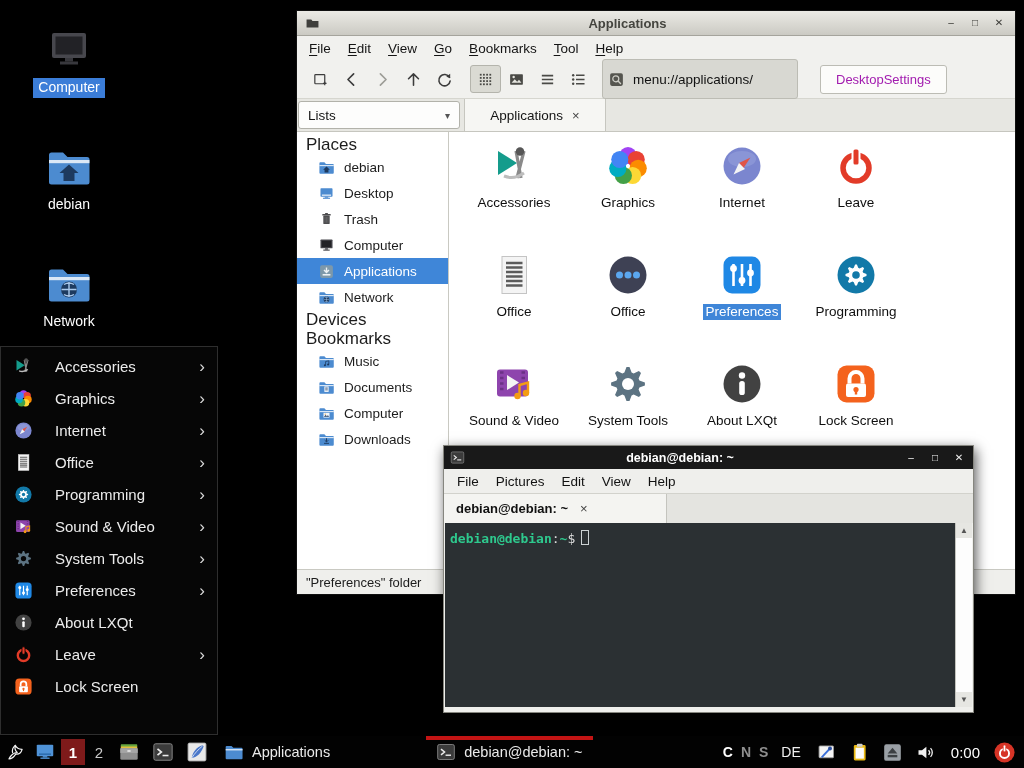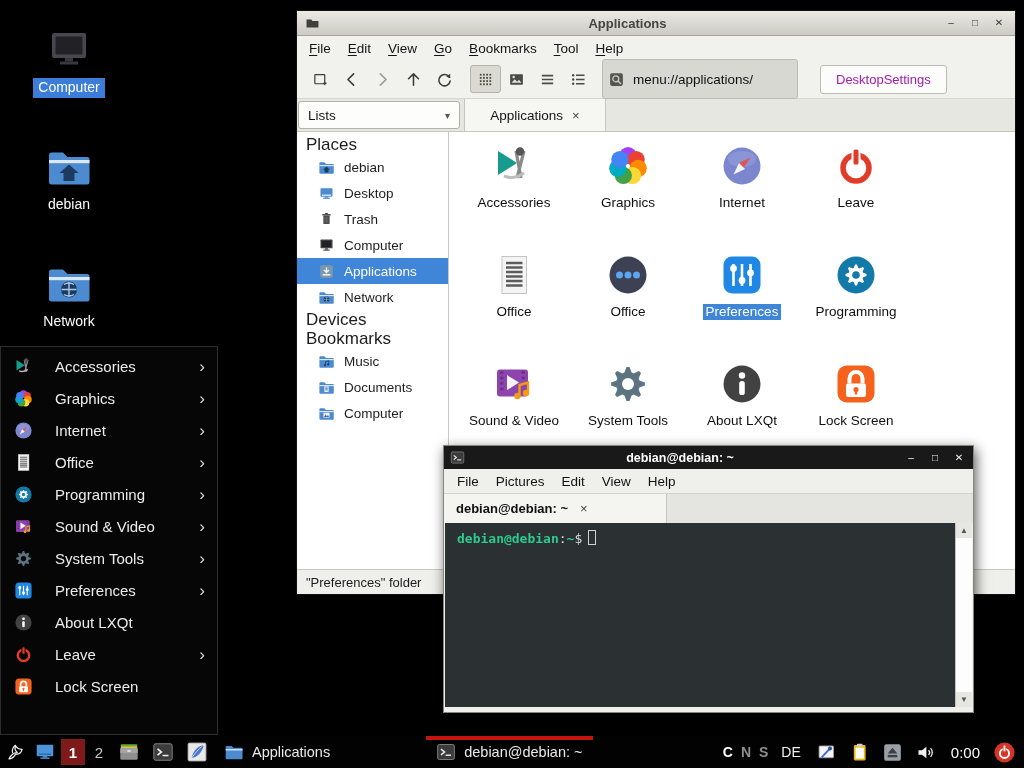--- a/index.html
+++ b/index.html
@@ -79,21 +79,21 @@
   .term-titlebar{height:23px;flex:none;background:#191919;display:flex;align-items:center;padding:0 6px;}
   .term-titlebar .t-icon{width:15px;height:15px;}
   .term-title{flex:1;text-align:center;color:#fff;font-weight:bold;font-size:12.5px;}
   .term .win-btn{color:#f2f2f2;}
   .term-menubar{height:24px;flex:none;display:flex;align-items:center;gap:17px;padding:0 13px;font-size:13.5px;color:#121212;background:#efefec;}
   .term-tabbar{height:29px;flex:none;background:#e4e4e0;border-top:1px solid #d2d2cc;display:flex;}
   .term-tab{width:198px;background:#f4f4f1;border-right:1px solid #c4c4be;display:flex;align-items:center;padding:0 12px;gap:12px;
       font-size:13px;font-weight:bold;color:#111;}
   .term-tab .tab-close{font-weight:normal;color:#444;}
   .term-body{flex:1;margin:0 1px 5px 1px;background:#2b3033;display:flex;overflow:hidden;}
-  .term-screen{flex:1;padding:7px 12px;font-family:"DejaVu Sans Mono","Liberation Mono",monospace;font-size:13px;color:#dcdcdc;}
+  .term-screen{flex:1;padding:7px 5px;font-family:"DejaVu Sans Mono","Liberation Mono",monospace;font-size:13px;color:#dcdcdc;}
   .t-green{color:#2ec98e;font-weight:bold;}
   .t-cursor{display:inline-block;width:8px;height:15px;border:1.5px solid #ccd2d4;vertical-align:-2px;margin-left:6px;box-sizing:border-box;}
   .term-scrollbar{width:16px;flex:none;background:#fdfdfd;border-left:1px solid #c4c4be;display:flex;flex-direction:column;justify-content:space-between;}
   .scroll-arrow{height:15px;background:#e6e6e2;display:flex;align-items:center;justify-content:center;font-size:8px;color:#555;}
 
   
   .taskbar{position:absolute;left:0;top:736px;width:1024px;height:32px;background:#020202;display:flex;align-items:center;z-index:50;}
   .pan-btn{width:26px;height:26px;margin:0 2px;display:flex;align-items:center;justify-content:center;flex:none;}
   .pan-btn svg{width:22px;height:22px;}
   .ws{width:24px;height:26px;display:flex;align-items:center;justify-content:center;font-size:15px;color:#c9c9c9;flex:none;margin:0 1px;}
@@ -349,20 +349,31 @@
             <svg viewBox="0 0 48 48" xmlns="http://www.w3.org/2000/svg">
               <path d="M4 12 q0-2.5 2.5-2.5 H18 l4.5 4.5 H42 q2.5 0 2.5 2.5 V39 q0 2.5-2.5 2.5 H6.5 Q4 41.5 4 39 Z" fill="#4c8bd0"></path>
               <rect x="4" y="17" width="40.5" height="3.2" fill="#fff" opacity="0.8"></rect>
               <rect x="15.5" y="22" width="17" height="13.5" fill="#f2f6fb"></rect>
               <circle cx="20.5" cy="26" r="1.7" fill="#e8a33d"></circle>
               <path d="M16.5 33.5 l5-5 3.5 3.5 3-3 3.5 4.5 Z" fill="#1d3a5f"></path>
             </svg>
           </span>
           <span>Computer</span>
         </div>
+        <div class="sb-item">
+          <span class="sb-icon">
+            <svg viewBox="0 0 48 48" xmlns="http://www.w3.org/2000/svg">
+              <path d="M4 12 q0-2.5 2.5-2.5 H18 l4.5 4.5 H42 q2.5 0 2.5 2.5 V39 q0 2.5-2.5 2.5 H6.5 Q4 41.5 4 39 Z" fill="#4c8bd0"></path>
+              <rect x="4" y="17" width="40.5" height="3.2" fill="#fff" opacity="0.8"></rect>
+              <path d="M24 20.5 v10 M19 26 l5 5 5-5" stroke="#1d3a5f" stroke-width="2.6" fill="none"></path>
+              <rect x="17" y="33.5" width="14" height="2.6" fill="#1d3a5f"></rect>
+            </svg>
+          </span>
+          <span>Downloads</span>
+        </div>
       </div>
     <div class="fm-iconview" id="fm-iconview">
         <div class="fv-item">
           <span class="fv-icon">
             <svg viewBox="0 0 48 48" xmlns="http://www.w3.org/2000/svg">
               <path d="M8 9 L27 21 L8 33 Z" fill="#159c8c"></path>
               <path d="M26 9 l5 27 M34 9 l-7 27" stroke="#8a8a8a" stroke-width="3.2" fill="none"></path>
               <circle cx="30" cy="9.5" r="4.2" fill="#565656"></circle>
               <path d="M14 34 q10 4 20-3" stroke="#bdbdbd" stroke-width="3" fill="none"></path>
             </svg>

